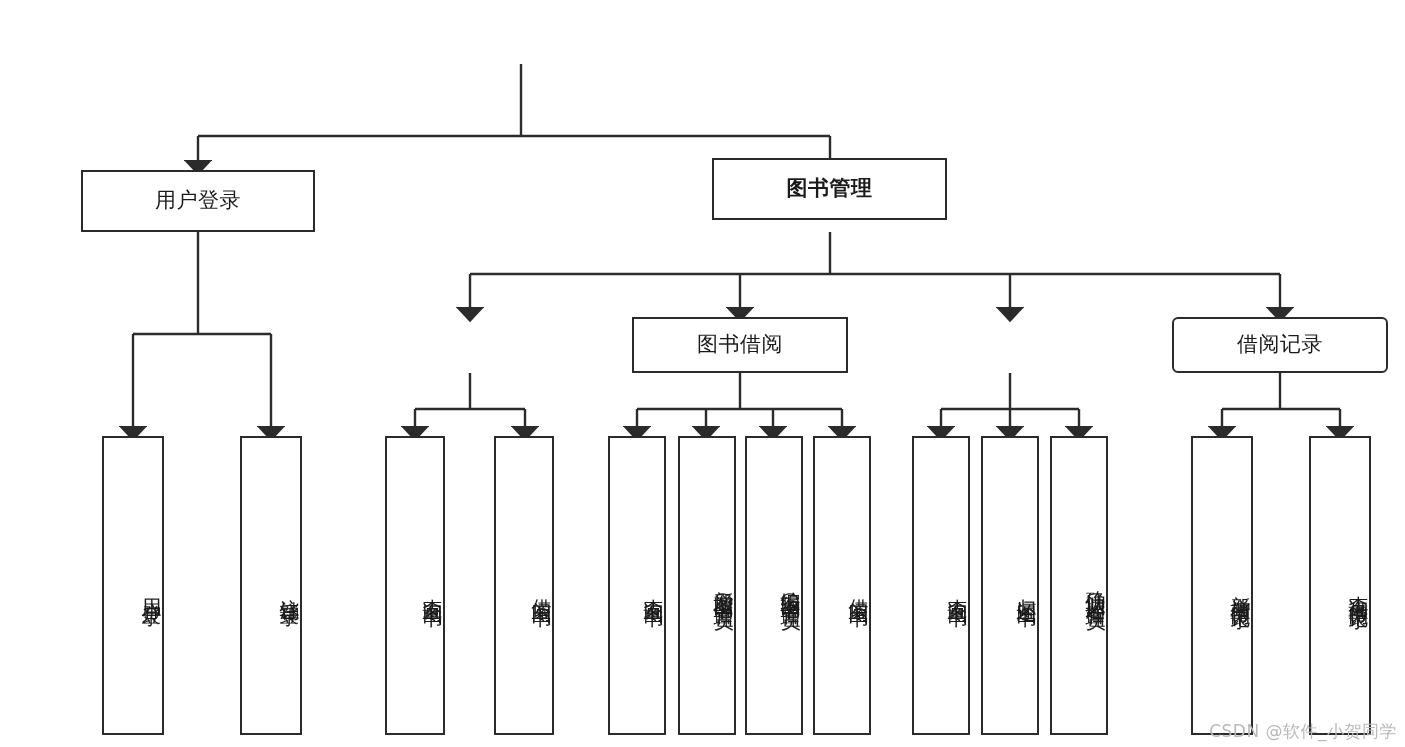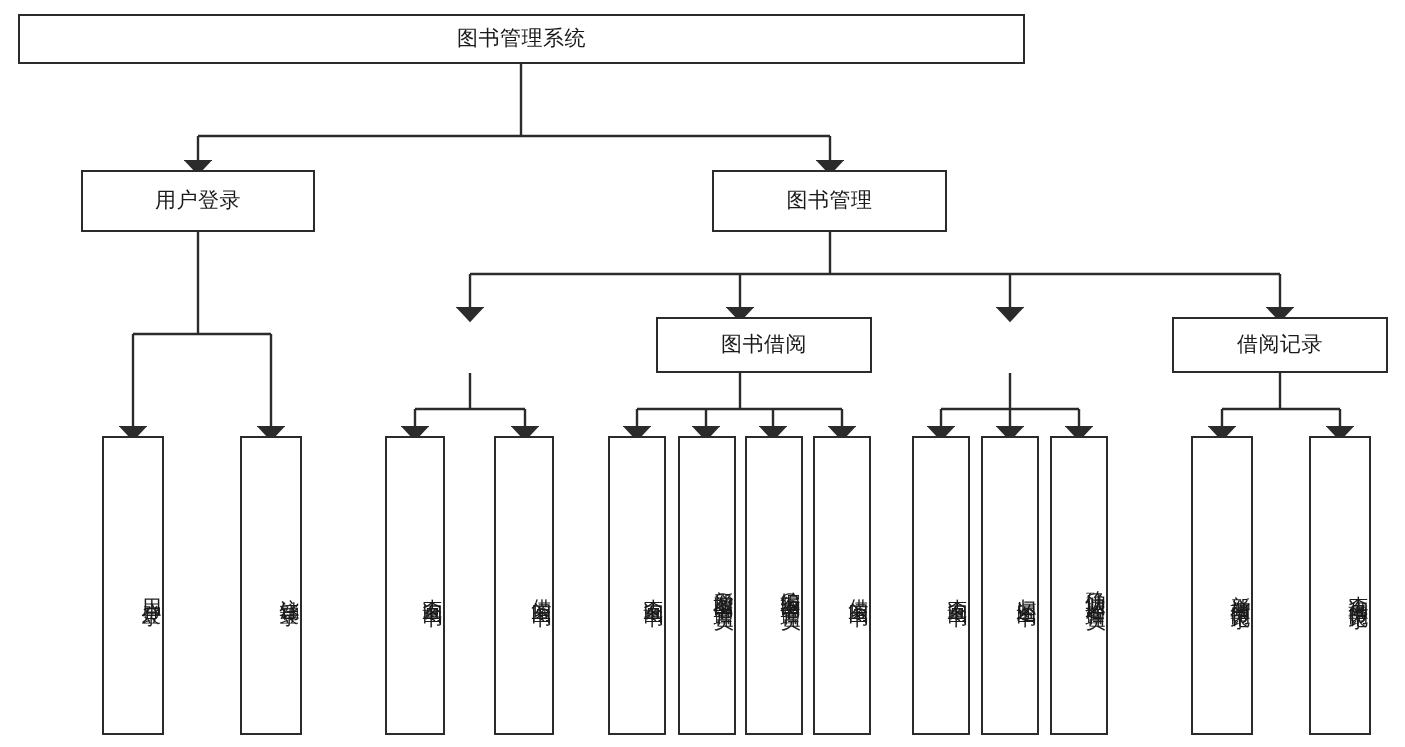--- a/index.html
+++ b/index.html
@@ -116,27 +116,26 @@
       <path d="M1010,409 L1010,431" marker-end="url(#arw)"></path>
       <path d="M1079,409 L1079,431" marker-end="url(#arw)"></path>
 
       <path d="M1280,373 L1280,409"></path>
       <path d="M1222,409 L1340,409"></path>
       <path d="M1222,409 L1222,431" marker-end="url(#arw)"></path>
       <path d="M1340,409 L1340,431" marker-end="url(#arw)"></path>
     </g>
   </svg>
 
-  <div class="node horiz root" style="left:18px; top:14px; width:1007px; height:50px;">图书管理系统</div>
 
   <div class="node horiz" style="left:81px; top:170px; width:234px; height:62px;">用户登录</div>
-  <div class="node horiz" style="left:712px; top:170px; width:235px; height:62px;">图书管理</div>
+  <div class="node horiz" style="left:712px; top:158px; width:235px; height:62px;font-weight:bold;">图书管理</div>
 
-  <div class="node horiz" style="left:632px; top:317px; width:216px; height:56px;margin-left:24px;">图书借阅</div>
-  <div class="node horiz" style="left:1172px; top:317px; width:216px; height:56px;">借阅记录</div>
+  <div class="node horiz" style="left:632px; top:317px; width:216px; height:56px;">图书借阅</div>
+  <div class="node horiz" style="left:1172px; top:317px; width:216px; height:56px;border-radius:6px;">借阅记录</div>
 
   <div class="node vert" style="left:102px; top:436px; width:62px; height:299px;">
     <span>用户登录</span>
   </div>
 
   <div class="node vert" style="left:240px; top:436px; width:62px; height:299px;">
     <span>注销登录</span>
   </div>
 
   <div class="node vert" style="left:385px; top:436px; width:60px; height:299px;">
@@ -176,14 +175,15 @@
   </div>
 
   <div class="node vert" style="left:1191px; top:436px; width:62px; height:299px;">
     <span>新增借阅记录</span>
   </div>
 
   <div class="node vert" style="left:1309px; top:436px; width:62px; height:299px;">
     <span>查询借阅记录</span>
   </div>
 
+  <div class="watermark">CSDN @软件_小贺同学</div>
 
 </div>
 
 </body></html>

